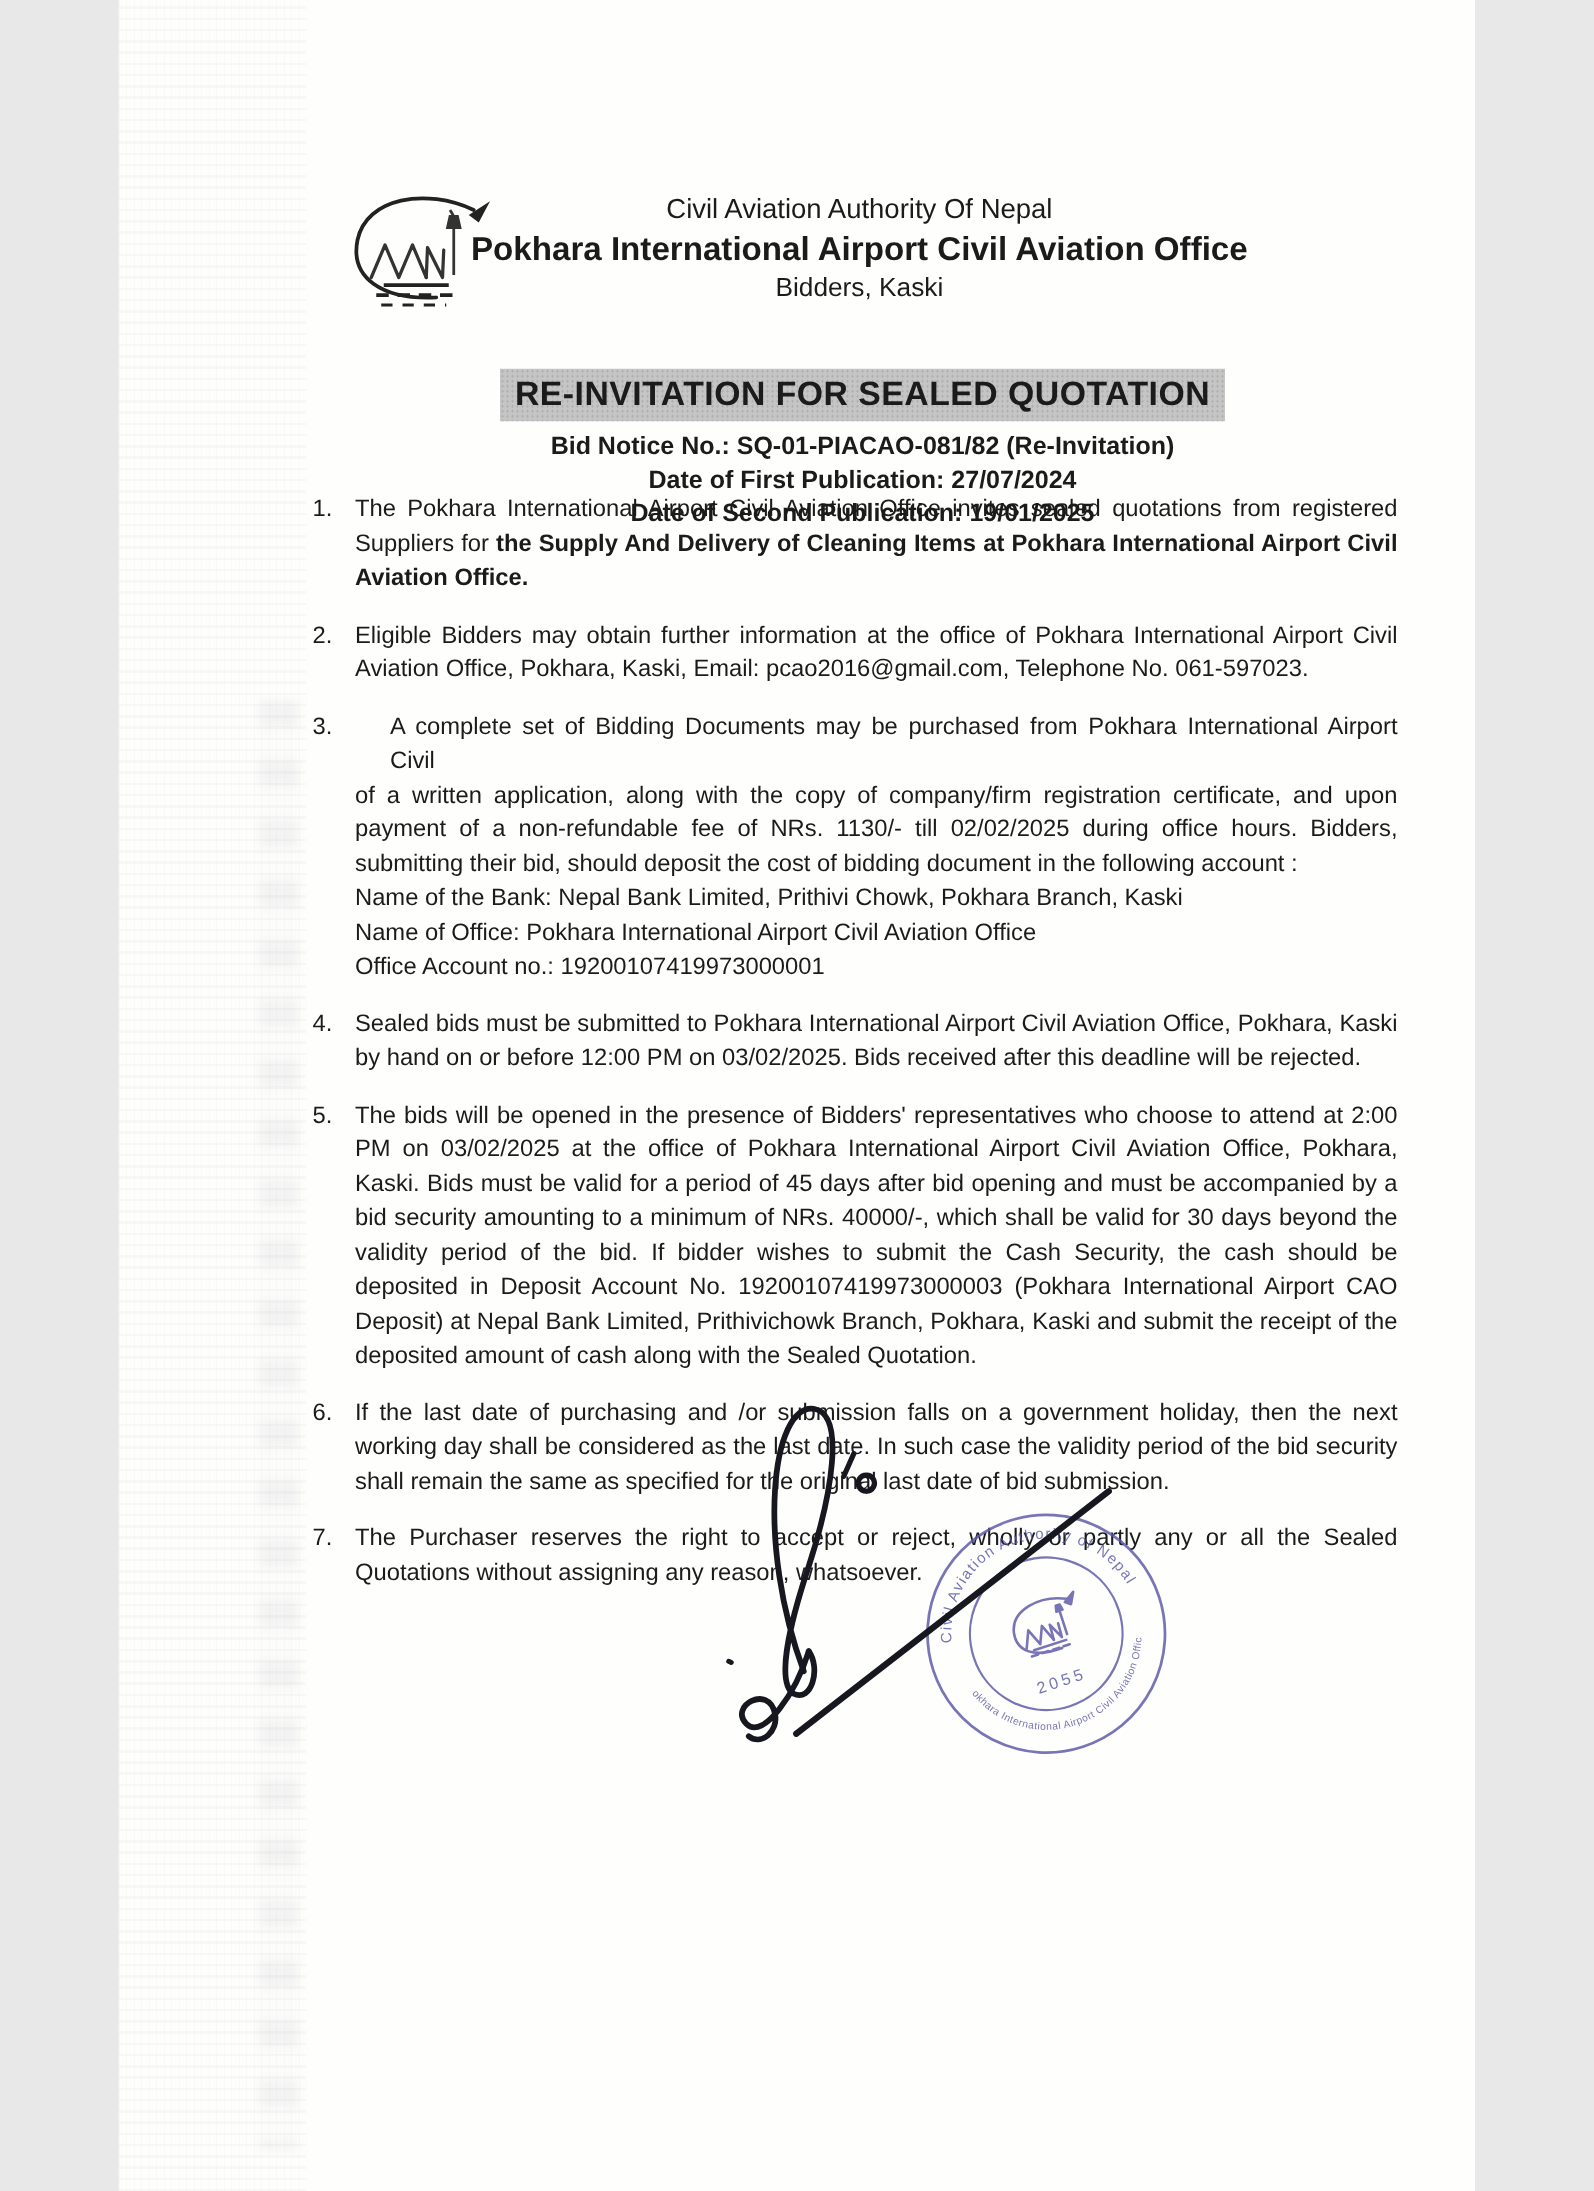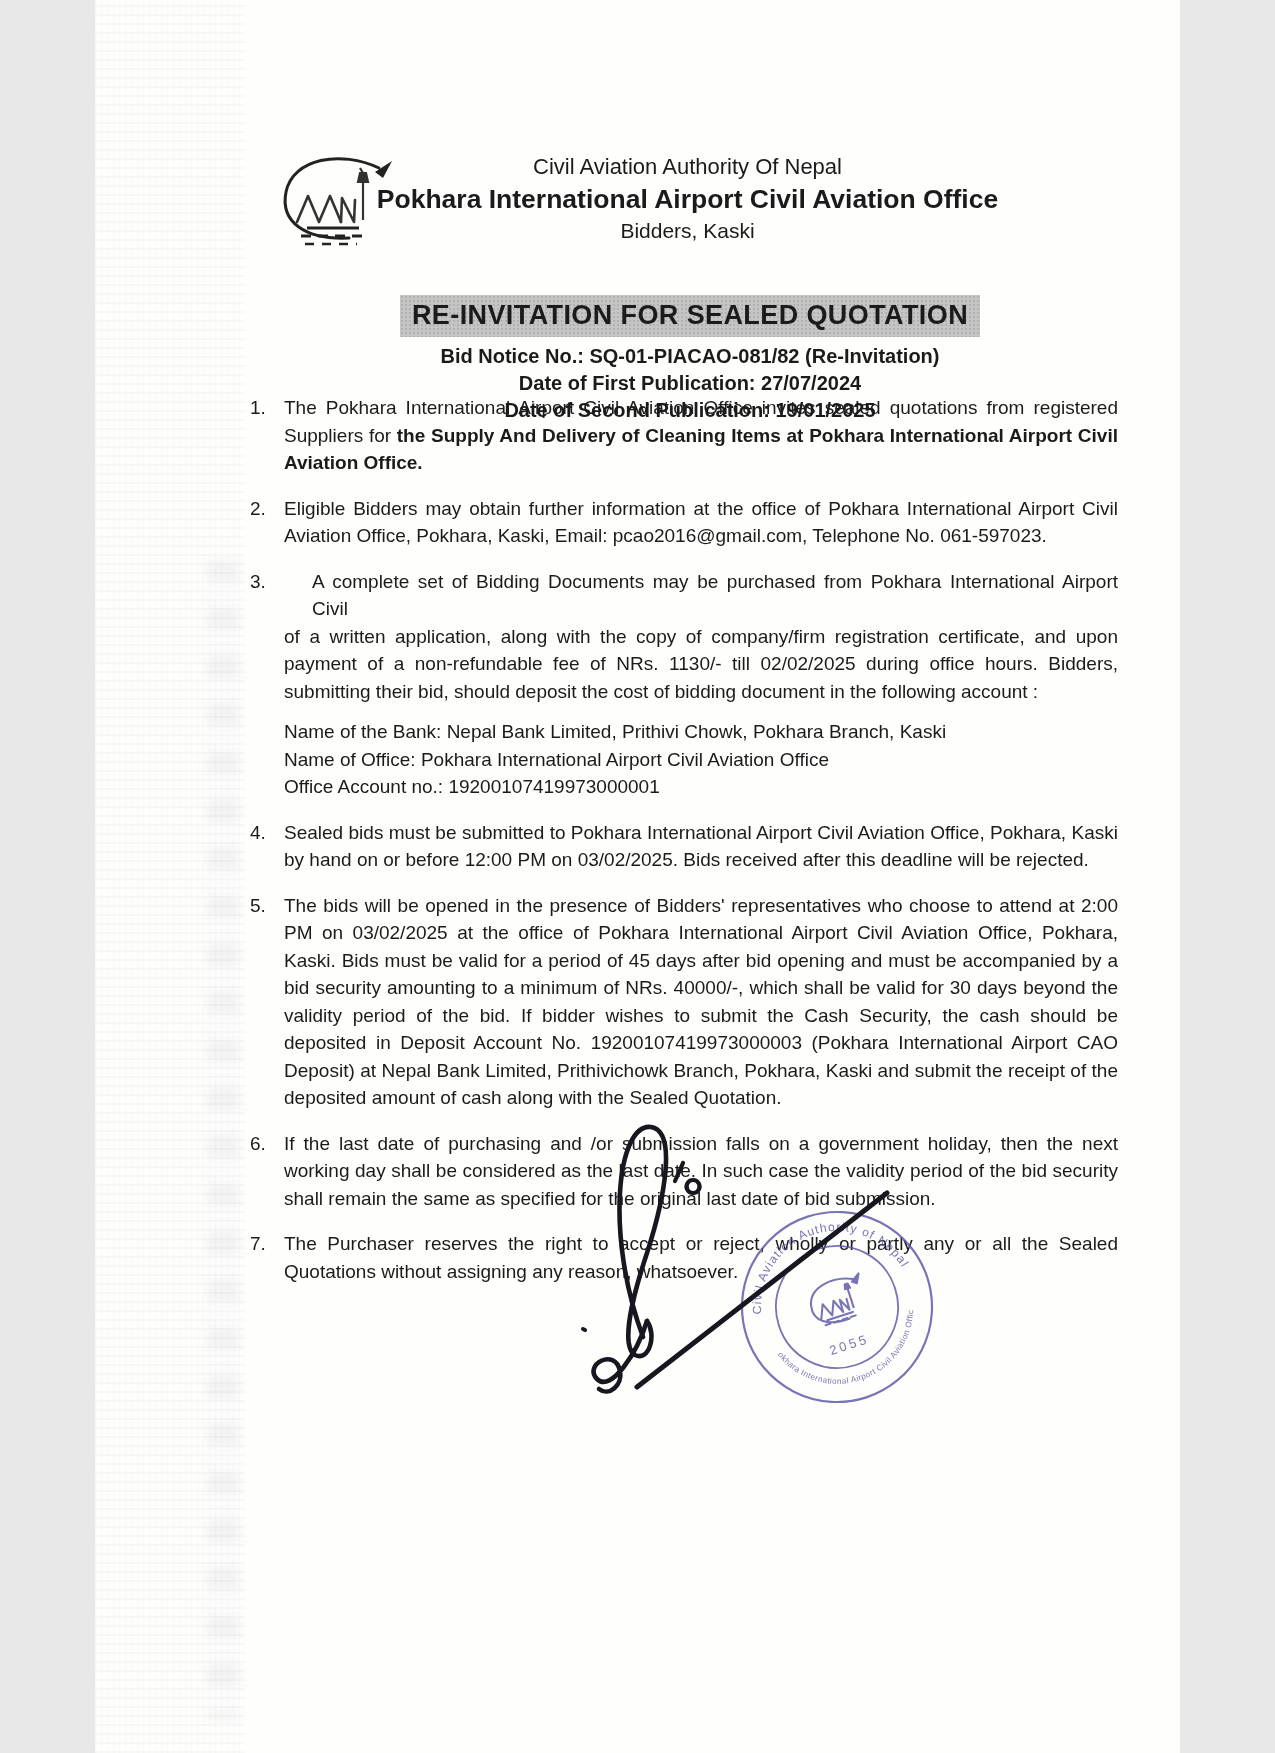--- a/index.html
+++ b/index.html
@@ -38,21 +38,21 @@
   }
   .n-line { font-size:20px; font-weight:700; line-height:27px; }
   .n-line.first { margin-top:5px; }
 
   .list { position:absolute; top:394px; left:155px; width:868px; font-size:19px; line-height:27.5px; }
   .item { display:flex; margin-bottom:18px; }
   .item-num { width:34px; flex:none; }
   .item-body { flex:1; text-align:justify; }
   .b { font-weight:700; }
   .jline { text-align:justify; text-align-last:justify;margin-left:28px; }
-  .bank { margin-top:13px; text-align:left; }
+  .bank { text-align:left; }
 
   .sig-area { position:absolute; left:430px; top:1085px; width:470px; height:440px; }
   .stamp-text { font-family:"Liberation Sans", sans-serif; }
 </style>
 </head>
 <body>
 
 <div class="page">
   <div class="scan-noise"></div>
   <div class="scan-smudge"></div>

